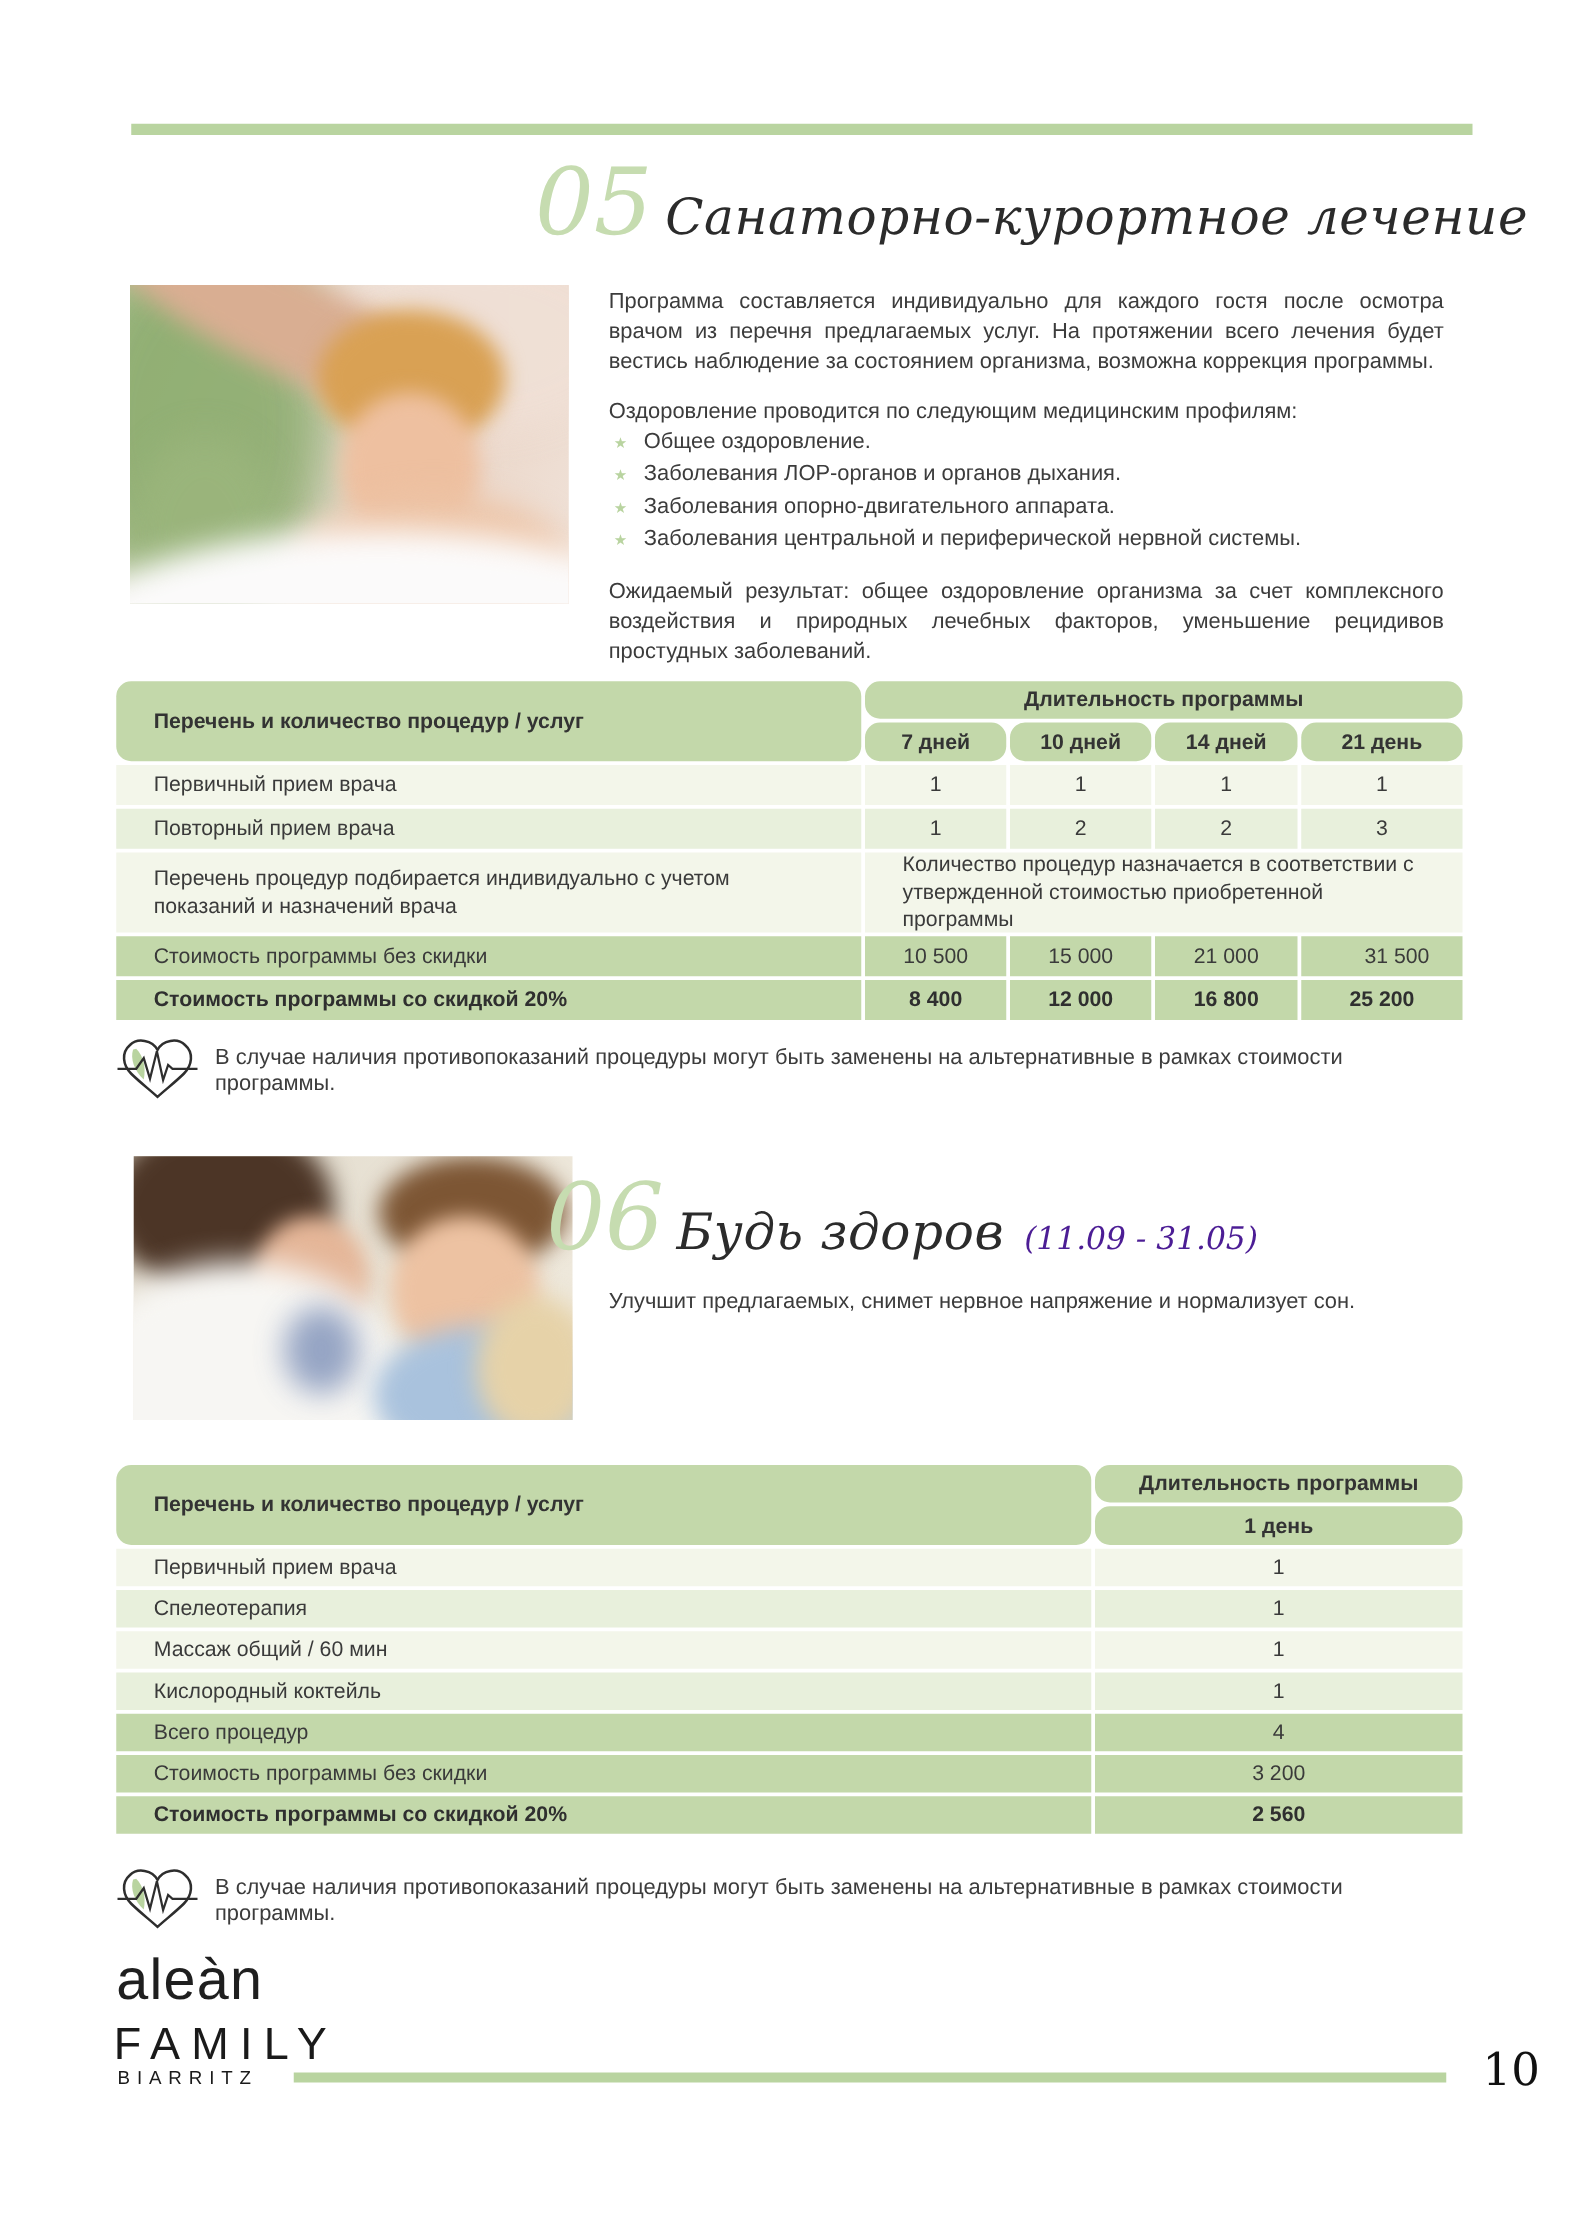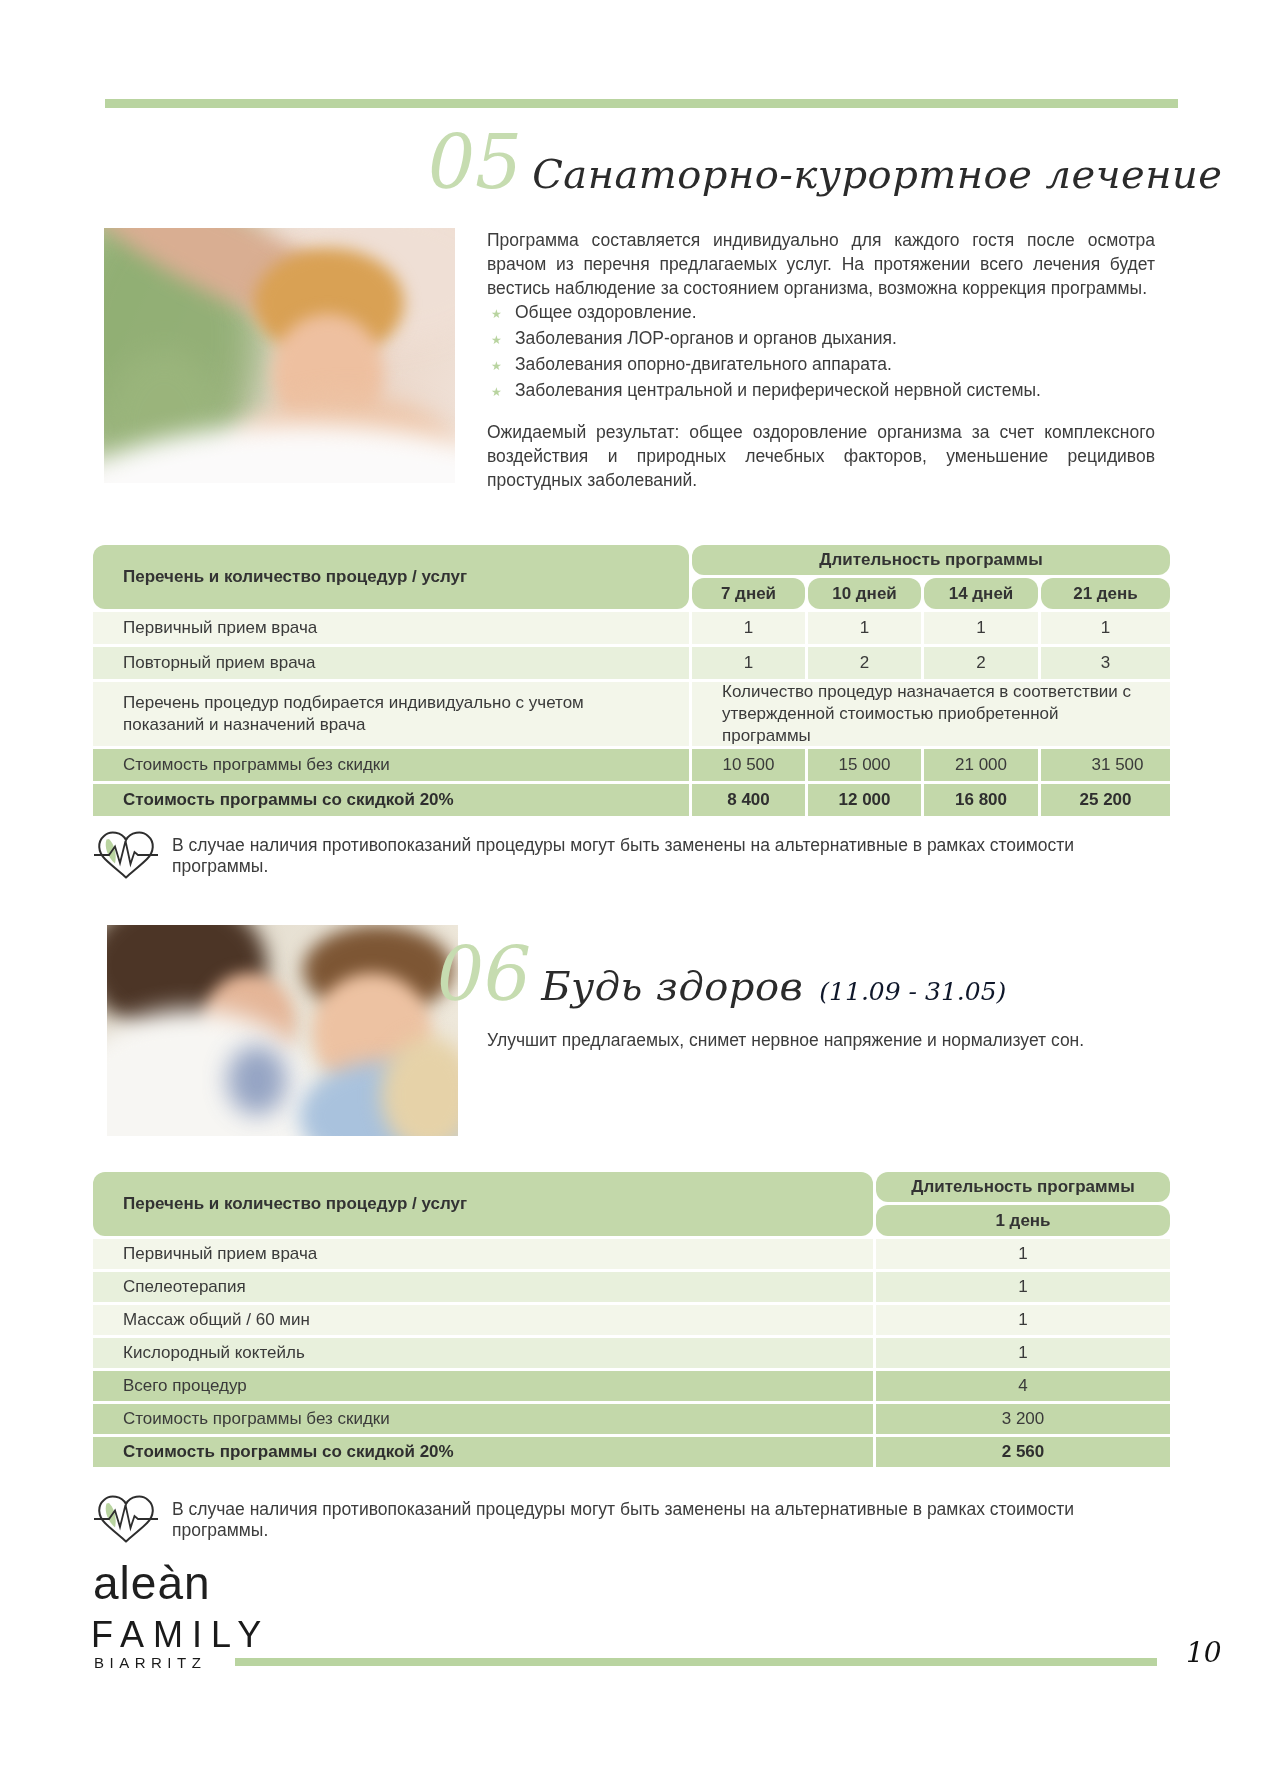--- a/index.html
+++ b/index.html
@@ -15,21 +15,21 @@
   .brand-text { font-size:25px; letter-spacing:1.5px; color:#424242; white-space:nowrap; }
   .brand-rule { flex:1; height:9px; background:#b9d4a0; margin-left:12px; margin-top:2px; }
 
   
   .sec-head { position:absolute; display:flex; align-items:baseline; }
   .sec-num { font-family:"DejaVu Serif", serif; font-style:italic; font-weight:400;
     font-size:74px; line-height:68px; color:#c6dcb0; }
   .sec-title { font-family:"DejaVu Serif", serif; font-style:italic; font-weight:400;
     font-size:40px; color:#2b2b2b; margin-left:10px; letter-spacing:0.5px; }
   .sec-dates { font-family:"DejaVu Serif", serif; font-style:italic; font-size:25px;
-    color:#0f172a; margin-left:16px; }
+    color:#4c1d95; margin-left:16px; }
   #sec5-head { left:428px; top:128px; }
   #sec6-head { left:437px; top:940px; }
 
   
   .photo { position:absolute; overflow:hidden; }
   #photo1 { left:104px; top:228px; width:351px; height:255px;
     background:linear-gradient(115deg,#ccd6b4 0%,#e7ded2 40%,#ecd9cc 75%,#f0e3da 100%); }
   #photo2 { left:107px; top:925px; width:351px; height:211px;
     background:linear-gradient(105deg,#ded6c6 0%,#e9e3d6 55%,#efe9dc 100%); }
   .blob { position:absolute; border-radius:50%; filter:blur(14px); }
@@ -73,21 +73,21 @@
   
   .logo-top { position:absolute; left:93px; top:1556px; font-size:46px; color:#1f1f1f;
     letter-spacing:1px; }
   .logo-mid { position:absolute; left:91px; top:1614px; font-size:36px; color:#1a1a1a;
     letter-spacing:9px; font-weight:400; }
   .logo-bottom { position:absolute; left:94px; top:1654px; font-size:15px; color:#1a1a1a;
     letter-spacing:5.5px; }
   .footer-rule { position:absolute; left:235px; top:1658px; width:922px; height:8px;
     background:#b9d4a0; }
   .page-num { position:absolute; left:1186px; top:1636px; font-family:"DejaVu Serif", serif;
-    font-size:28px; color:#111111;font-style:italic; }
+    font-size:36px; color:#111111; }
 </style>
 </head>
 <body>
 
 <div class="page">
 
   <div class="brand-row">
     <span class="brand-rule"></span>
   </div>
 
@@ -102,20 +102,21 @@
     <div class="blob" style="right:-50px;top:-30px;width:260px;height:150px;background:#f0e0d6;opacity:.9;"></div>
     <div class="blob" style="left:-40px;top:-10px;width:330px;height:80px;background:#d9ae92;transform:rotate(26deg);filter:blur(10px);"></div>
     <div class="blob" style="left:150px;top:20px;width:150px;height:110px;background:#d9a154;filter:blur(8px);"></div>
     <div class="blob" style="left:168px;top:86px;width:112px;height:120px;background:#eec0a0;filter:blur(8px);"></div>
     <div class="blob" style="left:128px;top:168px;width:230px;height:130px;background:#edc4a6;filter:blur(12px);"></div>
     <div class="blob" style="left:-50px;top:196px;width:500px;height:170px;background:#fbfafa;filter:blur(12px);"></div>
   </div>
 
   <div class="col5">
     <div class="para">Программа составляется индивидуально для каждого гостя после осмотра врачом из перечня предлагаемых услуг. На протяжении всего лечения будет вестись наблюдение за состоянием организма, возможна коррекция программы.</div>
+    <div class="profiles-heading">Оздоровление проводится по следующим медицинским профилям:</div>
     <div class="bullet">Общее оздоровление.</div>
     <div class="bullet">Заболевания ЛОР-органов и органов дыхания.</div>
     <div class="bullet">Заболевания опорно-двигательного аппарата.</div>
     <div class="bullet">Заболевания центральной и периферической нервной системы.</div>
     <div class="para result">Ожидаемый результат: общее оздоровление организма за счет комплексного воздействия и природных лечебных факторов, уменьшение рецидивов простудных заболеваний.</div>
   </div>
 
   <div class="grid-table" id="table1">
     <div class="cell label green hdr span-head multiline" style="grid-column:1;">Перечень и количество процедур / услуг</div>
     <div class="cell num green hdr" style="grid-column:2 / 6; grid-row:1;">Длительность программы</div>

